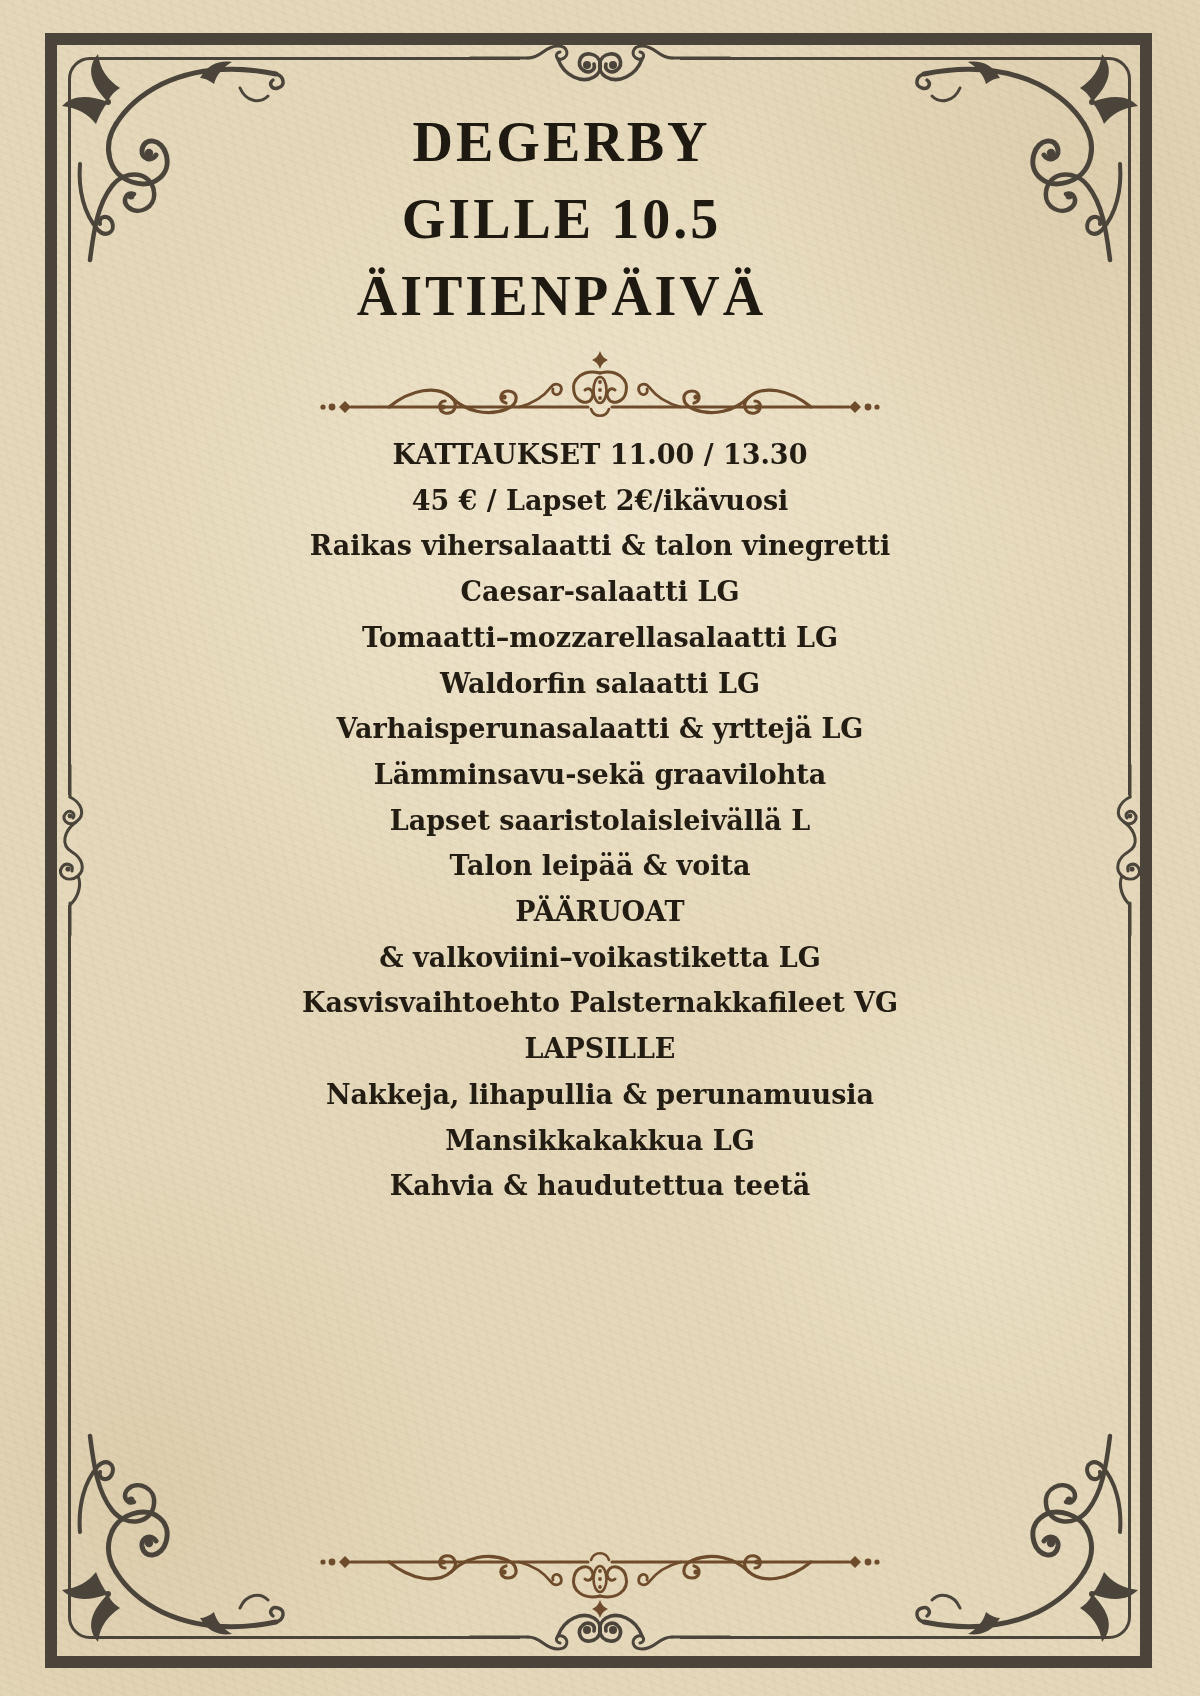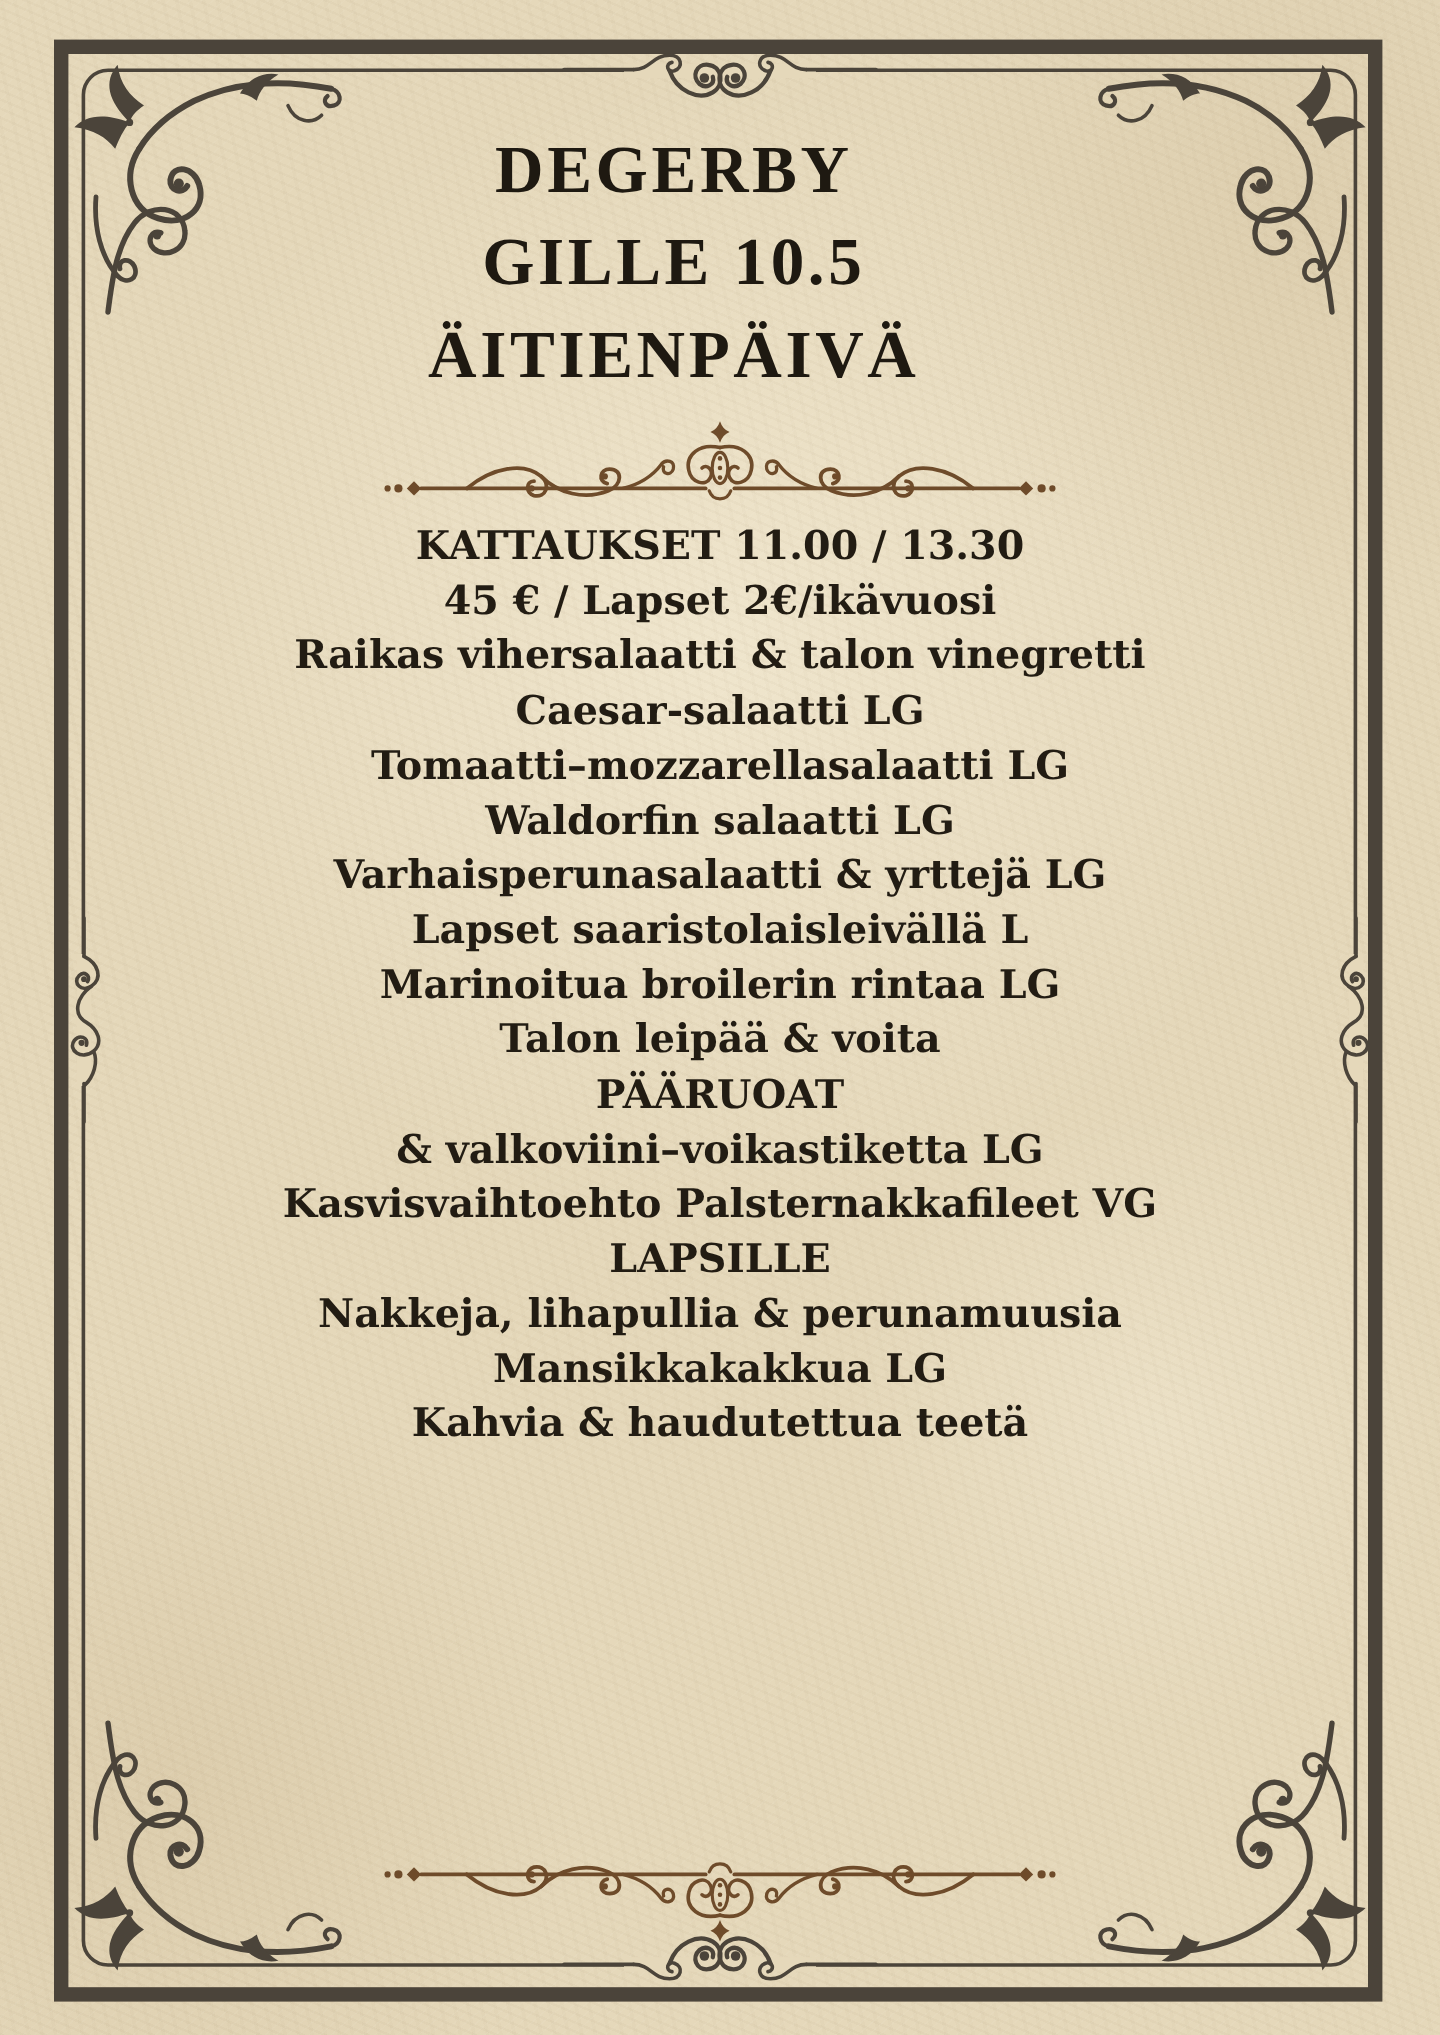--- a/index.html
+++ b/index.html
@@ -50,21 +50,21 @@
   .divider.top{left:315px;top:351px;}
   .divider.bottom{left:315px;top:1534px;transform:scaleY(-1);}
   .title-block{
     position:absolute;left:0;top:104px;width:1123px;text-align:center;z-index:5;
     font-family:"Liberation Serif","DejaVu Serif",serif;font-weight:700;
     font-size:56px;line-height:77px;letter-spacing:3px;color:#1e1911;
   }
   .body-block{
     position:absolute;left:90px;top:432px;width:1020px;text-align:center;z-index:5;
     font-family:"DejaVu Serif",serif;font-weight:700;
-    font-size:33px;line-height:45.7px;color:#221c13;
+    font-size:27px;line-height:45.7px;color:#221c13;
   }
 </style>
 </head>
 <body>
 
 <svg width="0" height="0" style="position:absolute" aria-hidden="true">
   <defs>
     <g id="corner-fl" stroke="#4b443a" fill="none" stroke-linecap="round">
       <path d="M226,30 C186,22 146,24 112,40 C92,50 76,64 66,80" stroke-width="5"></path>
       <path d="M226,30 C234,32 236,42 228,44 C222,46 218,40 223,36" stroke-width="3.5"></path>
@@ -176,22 +176,22 @@
   </svg>
 
 <div class="body-block">
   <div>KATTAUKSET 11.00 / 13.30</div>
   <div>45 € / Lapset 2€/ikävuosi</div>
   <div>Raikas vihersalaatti &amp; talon vinegretti</div>
   <div>Caesar-salaatti LG</div>
   <div>Tomaatti–mozzarellasalaatti LG</div>
   <div>Waldorfin salaatti LG</div>
   <div>Varhaisperunasalaatti &amp; yrttejä LG</div>
+  <div>Lämminsavu-sekä graavilohta</div>
   <div>Lapset saaristolaisleivällä L</div>
-  <div>Marinoitua broilerin rintaa LG</div>
   <div>Talon leipää &amp; voita</div>
   <div>PÄÄRUOAT</div>
   <div>&amp; valkoviini–voikastiketta LG</div>
   <div>Kasvisvaihtoehto Palsternakkafileet VG</div>
   <div>LAPSILLE</div>
   <div>Nakkeja, lihapullia &amp; perunamuusia</div>
   <div>Mansikkakakkua LG</div>
   <div>Kahvia &amp; haudutettua teetä</div>
 </div>
 

